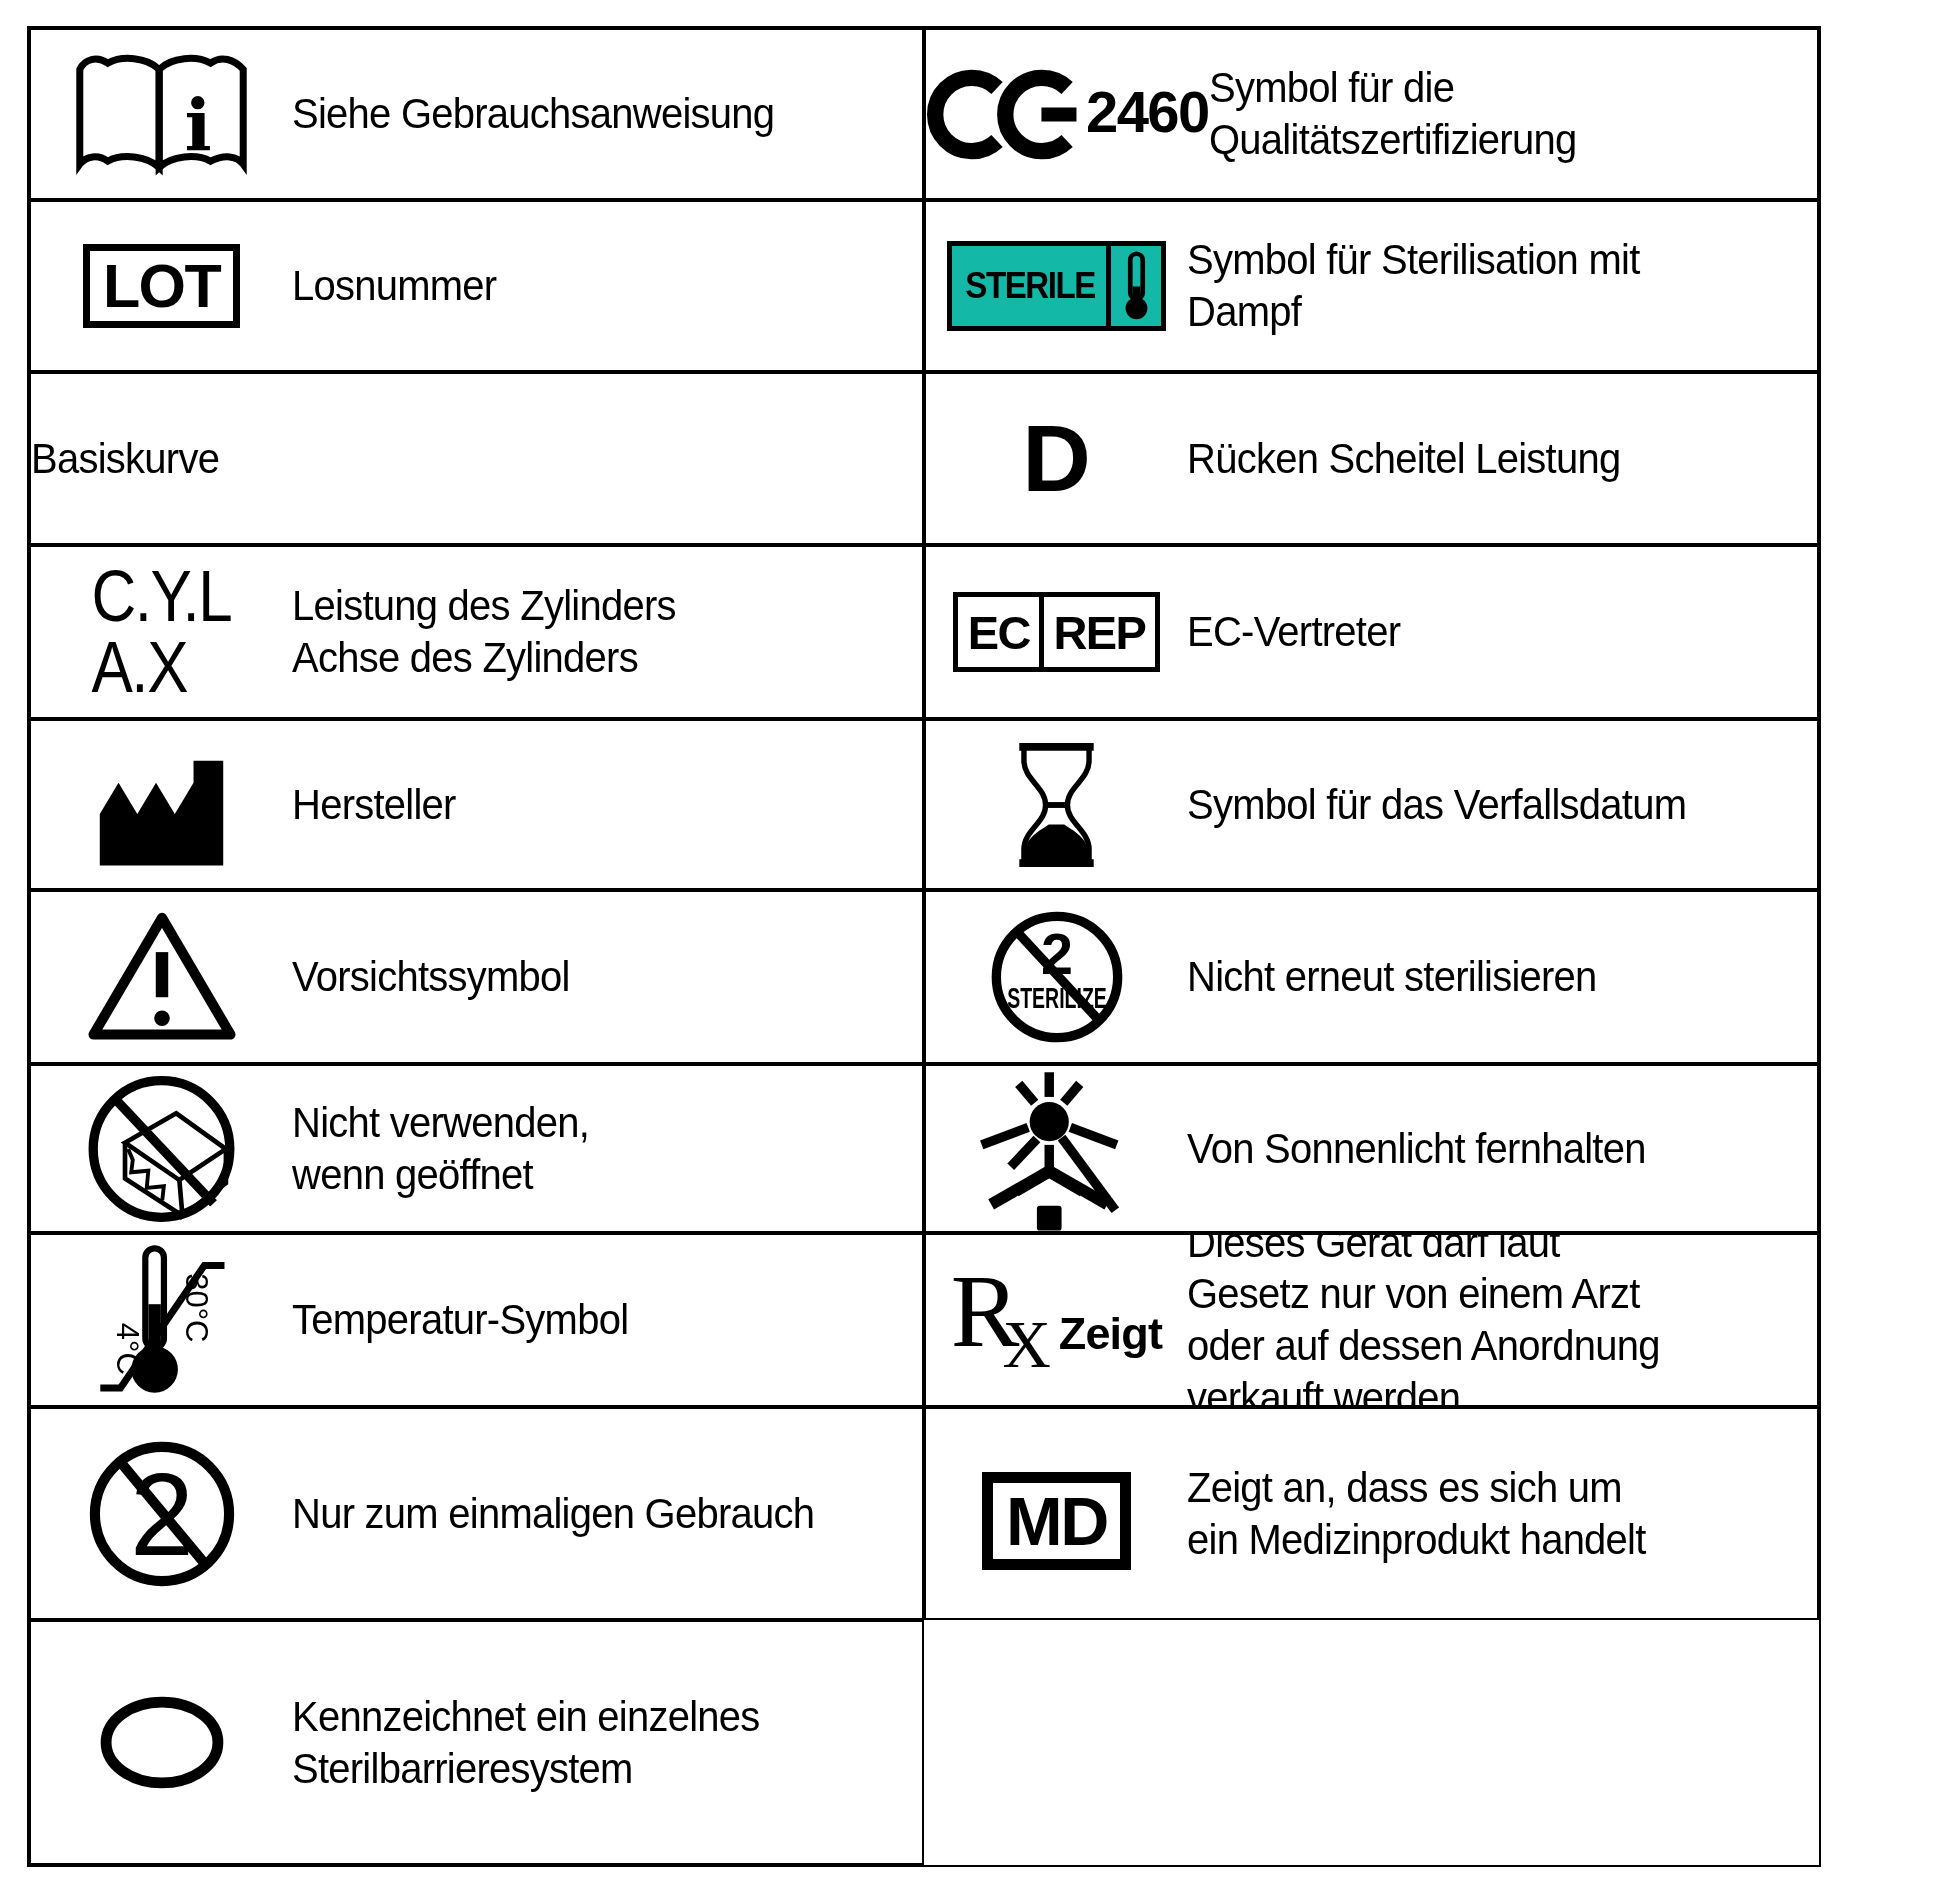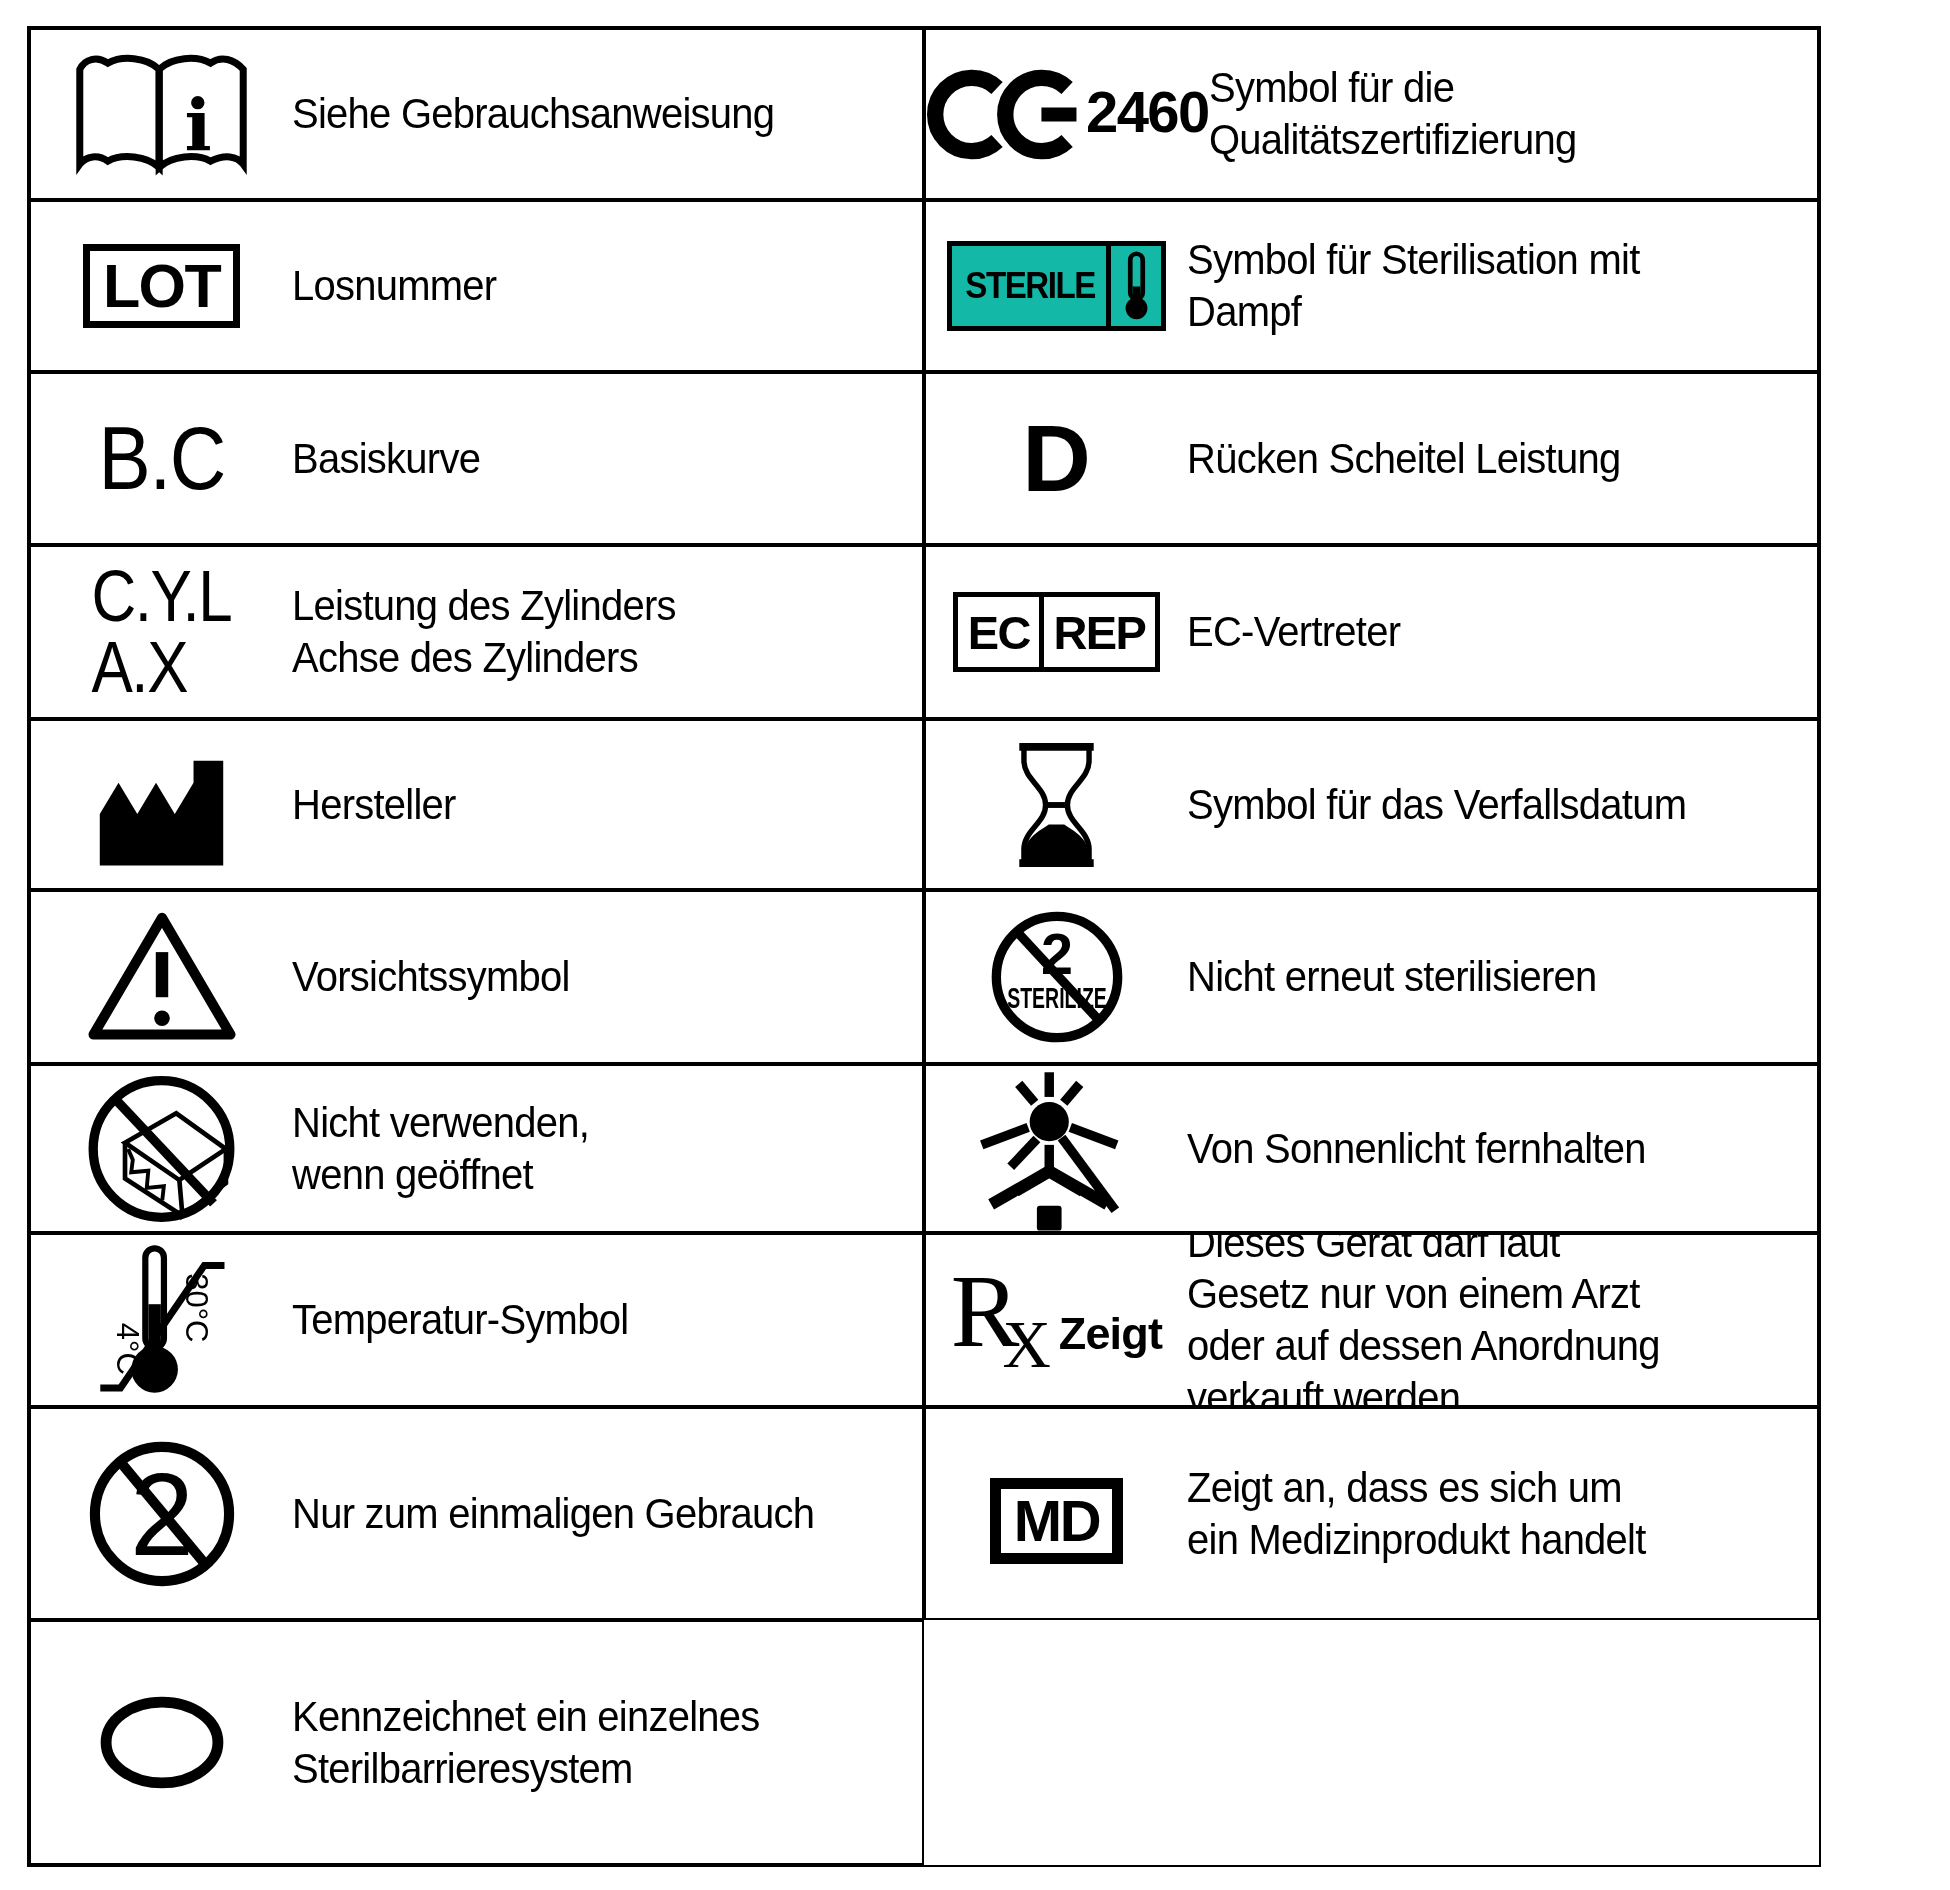--- a/index.html
+++ b/index.html
@@ -19,21 +19,21 @@
     padding-right:9.3px;
   }
   svg{display:block;}
   .stroke{stroke:#000;fill:none;}
   
   .t-lot{border:7px solid #000;font-weight:700;font-size:61px;line-height:1.05;padding:3.1px 12.5px;letter-spacing:-1.6px;}
   .t-dia{font-weight:700;font-size:105px;letter-spacing:-3.9px;transform:scaleX(0.82);}
   .t-d{font-weight:700;font-size:95px;}
   .t-bc{font-size:89px;letter-spacing:-1.6px;transform:scaleX(0.88);}
   .t-cyl{font-size:72px;line-height:0.98;letter-spacing:-1.6px;white-space:pre-line;transform:scaleX(0.86);}
-  .md-box{border:11.7px solid #000;font-weight:700;font-size:58px;line-height:1.12;padding:0 12.5px;letter-spacing:-2.3px;margin-top:15px;}
+  .md-box{border:11.7px solid #000;font-weight:700;font-size:68px;line-height:1.12;padding:0 12.5px;letter-spacing:-2.3px;margin-top:15px;}
   .ecrep{display:inline-flex;border:5.4px solid #000;font-weight:700;font-size:47px;letter-spacing:-1.6px;align-items:flex-end;}
   .ecrep .ec{padding:7.8px 9.3px;}
   .ecrep .rep{padding:7.8px 9.3px;border-left:5.4px solid #000;}
   .sterile-box{display:inline-flex;border:5.4px solid #000;align-items:stretch;background:#14b8a6;}
   .sterile-box .stx{font-weight:700;font-size:36px;letter-spacing:-1.6px;padding:18.7px 6.2px 18.7px 7.8px;transform:scaleX(0.92);transform-origin:center;}
   .sterile-box .thermo{border-left:5.4px solid #000;width:50px;display:flex;align-items:center;justify-content:center;}
   .ce-wrap{display:flex;align-items:center;}
   .ce-num{font-weight:700;font-size:58px;letter-spacing:-1.6px;line-height:1;padding-bottom:3.1px;}
   .rx{display:flex;align-items:flex-start;}
   .rx-r{font-family:"Liberation Serif",serif;font-size:103px;line-height:0.95;}
@@ -91,23 +91,20 @@
           </svg>
         </span>
       </div>
     </div>
     <div class="desc">Symbol für Sterilisation mit
 Dampf</div>
   </div>
 
 
   <div class="cell">
-    <div class="sym">
-      <div class="t-bc">B.C</div>
-    </div>
     <div class="desc">Basiskurve</div>
   </div>
 
   <div class="cell">
     <div class="sym">
       <div class="t-d">D</div>
     </div>
     <div class="desc">Rücken Scheitel Leistung</div>
   </div>
 

